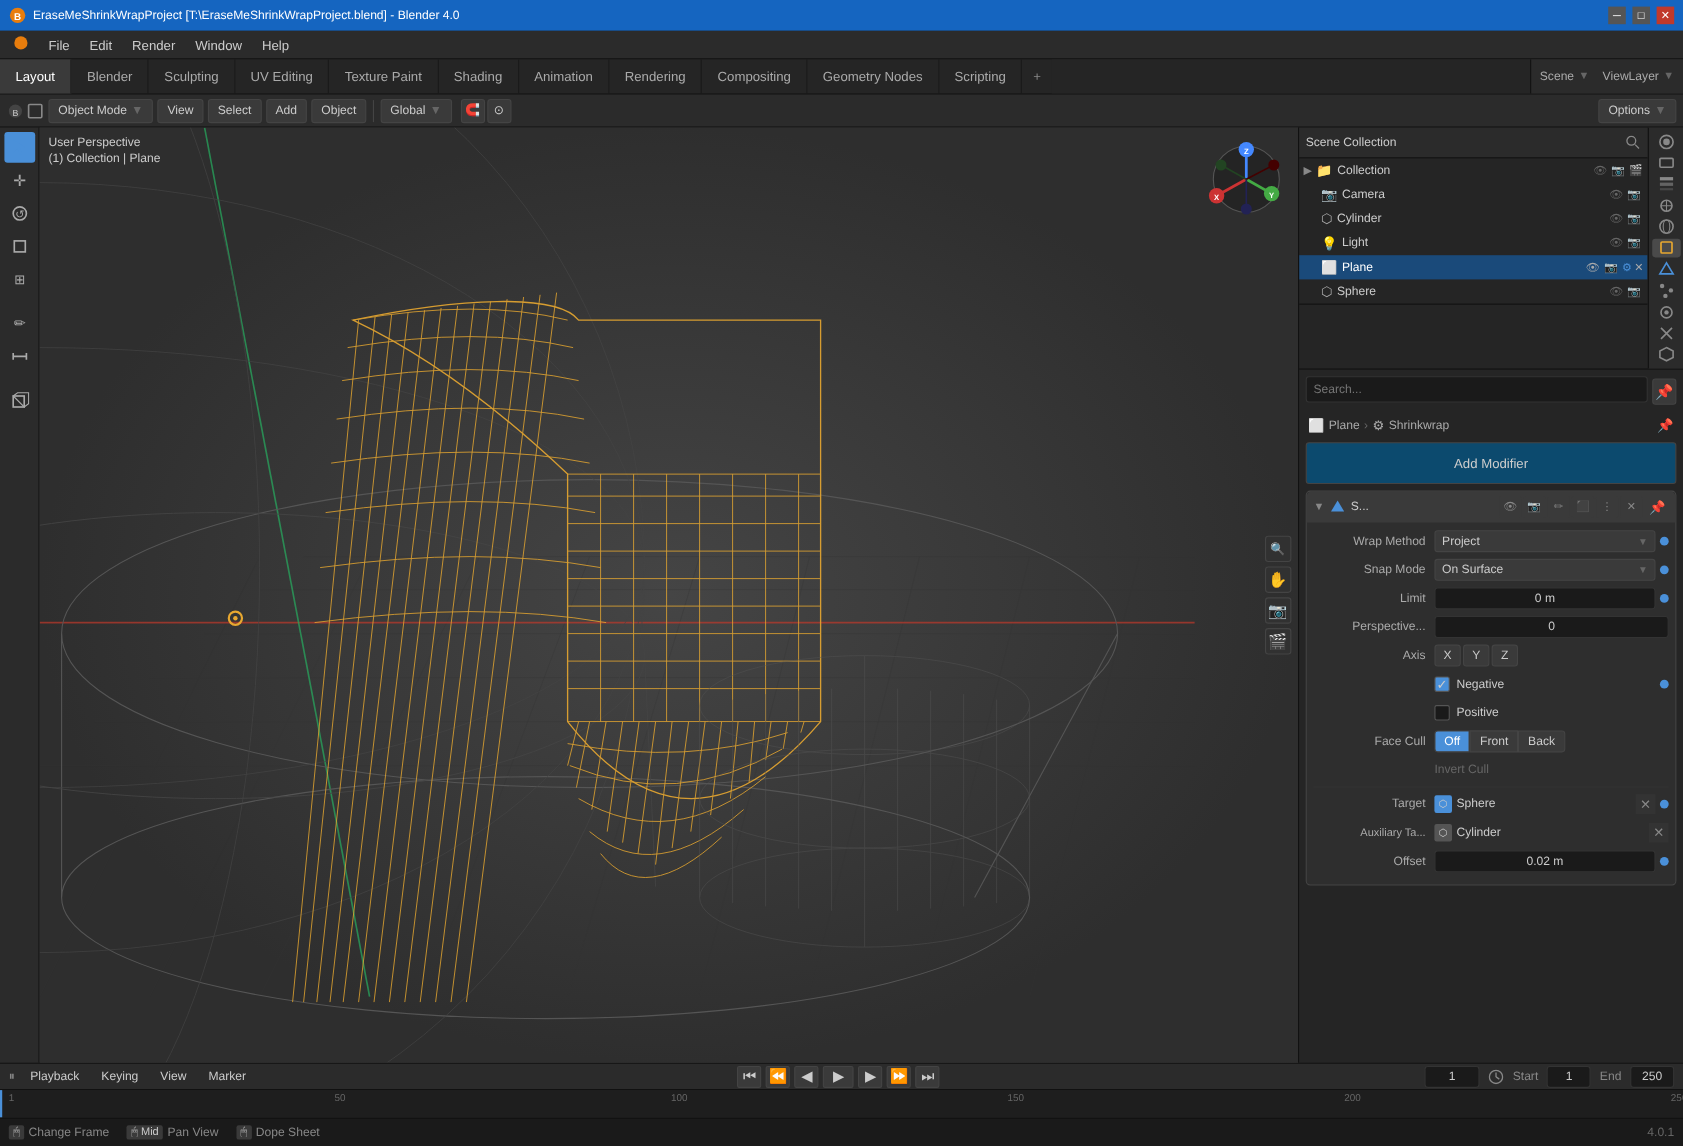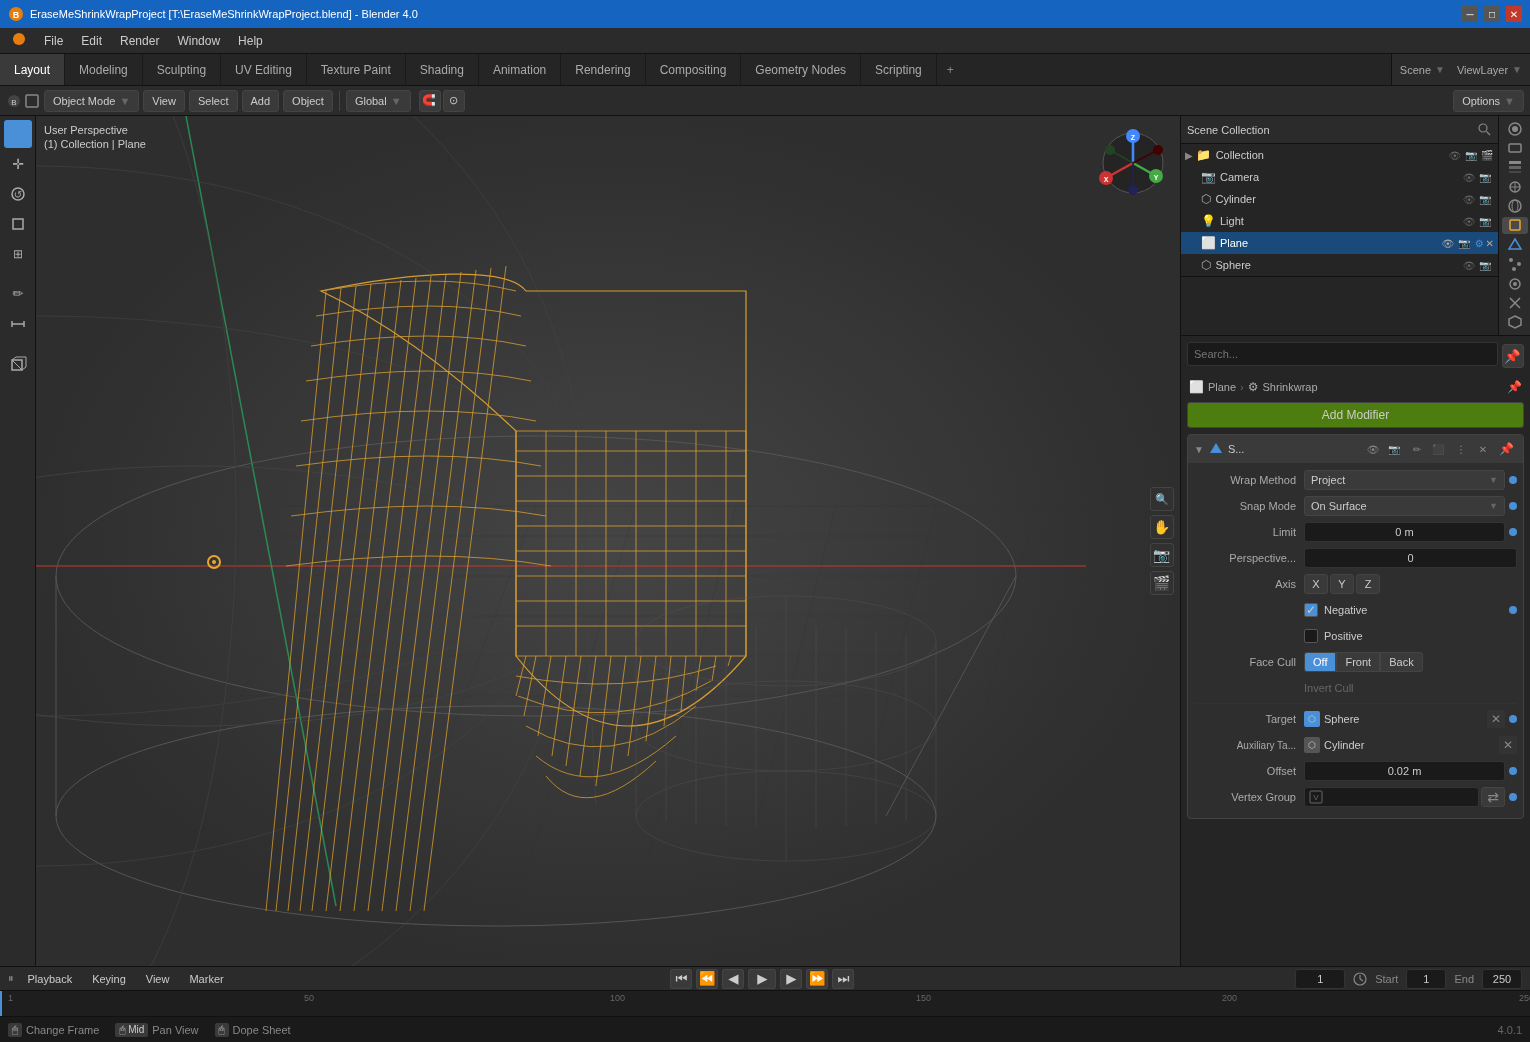--- a/index.html
+++ b/index.html
@@ -195,22 +195,22 @@
       align-items: center;
       gap: 4px;
       padding: 4px 2px;
       font-size: 11px;
       color: #aaa;
       margin-bottom: 4px;
     }
 
     .add-modifier-btn {
       width: 100%;
-      height: 26px;
-      background: #4d7c0f;
+      height: 38px;
+      background: #0c4a6e;
       border: 1px solid #444;
       color: #ccc;
       border-radius: 3px;
       cursor: pointer;
       font-size: 12px;
       margin-bottom: 6px;
     }
 
     .modifier-card {
       background: #2e2e2e;
@@ -441,21 +441,21 @@
   </div>
   <div class="menu-item">File</div>
   <div class="menu-item">Edit</div>
   <div class="menu-item">Render</div>
   <div class="menu-item">Window</div>
   <div class="menu-item">Help</div>
 </div>
 
 <div id="tab-bar">
   <div class="tab active">Layout</div>
-  <div class="tab">Modeling</div>
+  <div class="tab">Blender</div>
   <div class="tab">Sculpting</div>
   <div class="tab">UV Editing</div>
   <div class="tab">Texture Paint</div>
   <div class="tab">Shading</div>
   <div class="tab">Animation</div>
   <div class="tab">Rendering</div>
   <div class="tab">Compositing</div>
   <div class="tab">Geometry Nodes</div>
   <div class="tab">Scripting</div>
   <div class="tab-plus">+</div>
@@ -1018,31 +1018,20 @@
           </div>
 
           <div class="mod-row">
             <span class="mod-label">Offset</span>
             <div class="num-field">
               <span>0.02 m</span>
             </div>
             <div class="dot-pin"></div>
           </div>
 
-          <div class="mod-row">
-            <span class="mod-label">Vertex Group</span>
-            <div style="flex:1;height:20px;background:#1a1a1a;border:1px solid #333;border-radius:3px;display:flex;align-items:center;padding:0 4px;">
-              <svg width="14" height="14" viewBox="0 0 14 14">
-                  <rect x="1" y="1" width="12" height="12" rx="1" fill="none" stroke="#666" stroke-width="1"></rect>
-                  <text x="7" y="10" text-anchor="middle" fill="#666" font-size="8">V</text>
-                </svg>
-            </div>
-            <button style="width:24px;height:20px;background:#3a3a3a;border:1px solid #444;border-radius:3px;color:#888;cursor:pointer;margin-left:2px;font-size:14px;">⇄</button>
-            <div class="dot-pin"></div>
-          </div>
 
         </div>
       </div>
 
     </div>
   </div>
 </div>
 
 <div id="timeline">
   <div id="timeline-controls">

